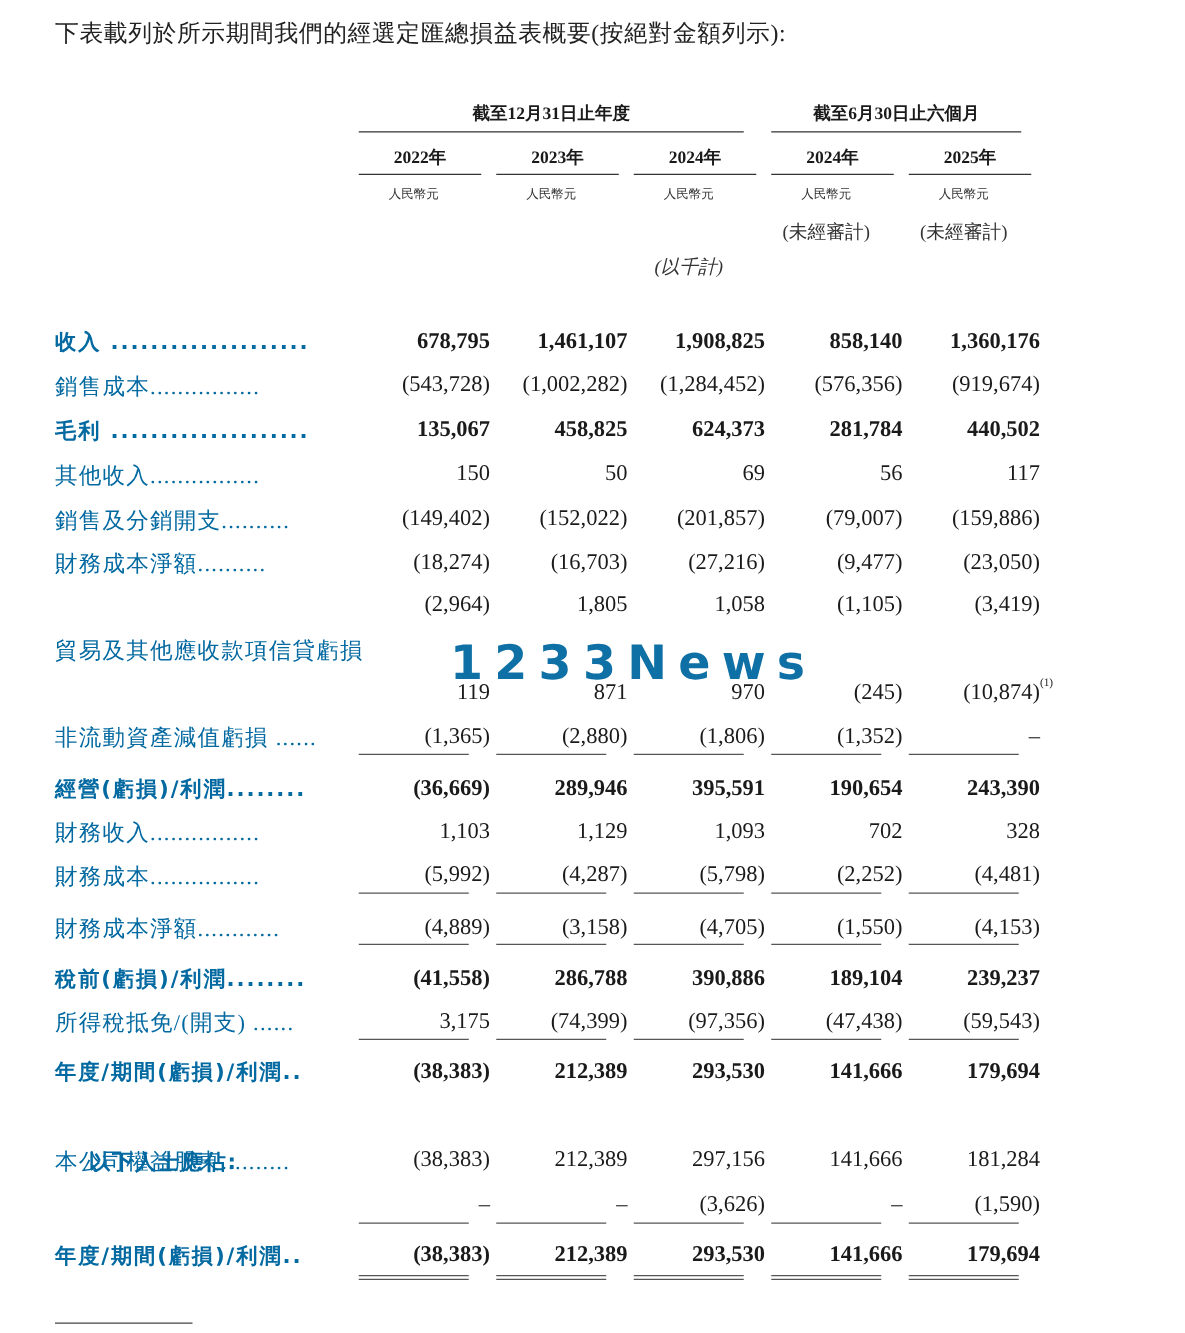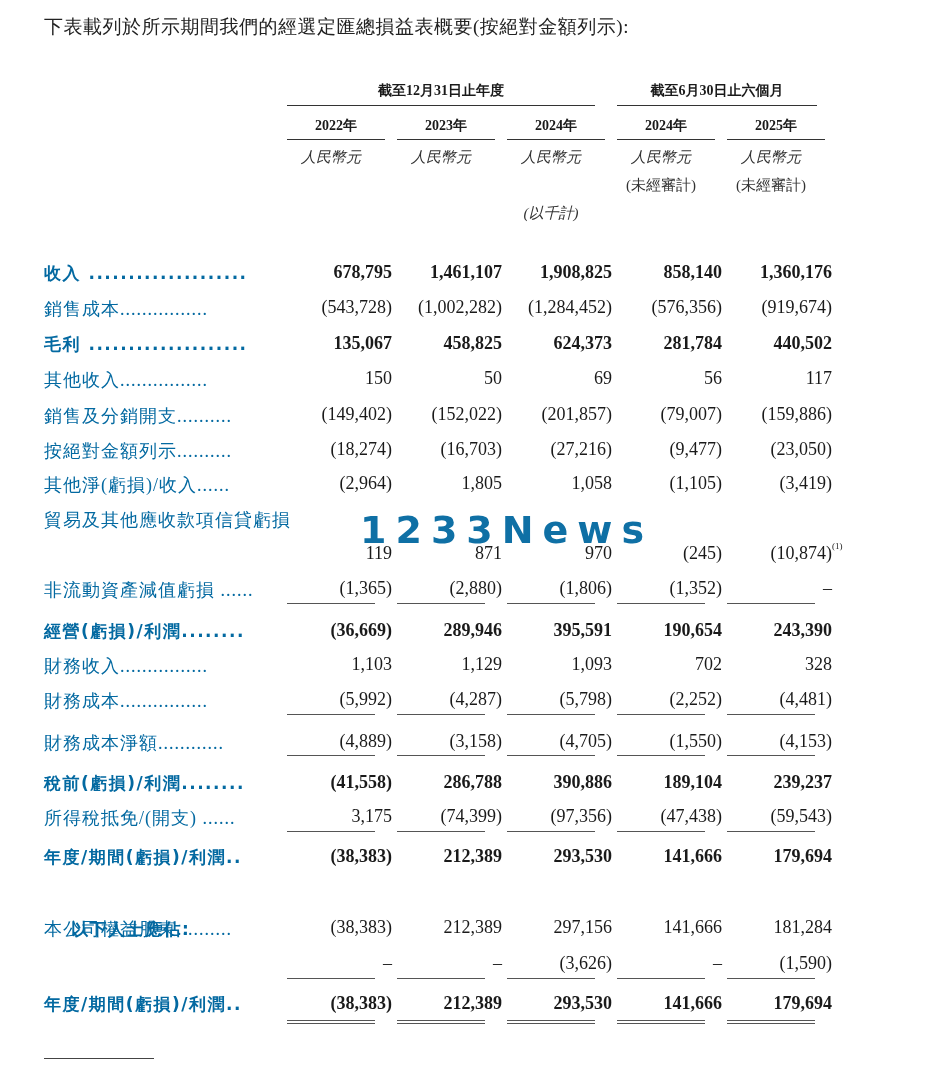--- a/index.html
+++ b/index.html
@@ -6,21 +6,21 @@
   html, body { width: 948px; height: 1066px; background: #ffffff; overflow: hidden; }
   body { position: relative; font-family: "Liberation Serif", "DejaVu Serif", serif; color: #1a1a1a; }
 
   .intro { position: absolute; left: 44px; top: 14px; font-size: 19px; letter-spacing: 0.5px; color: #222; }
 
   
   .grp { position: absolute; top: 82px; font-size: 14px; font-weight: bold; text-align: center; }
   .grp-line { position: absolute; height: 1px; background: #333; }
   .yr { position: absolute; top: 117px; width: 98px; text-align: center; font-size: 14px; font-weight: bold; }
   .yr-line { position: absolute; top: 139px; height: 1px; background: #333; width: 98px; }
-  .cur { position: absolute; top: 148px; width: 110px; text-align: center; font-size: 15px; font-style: italic; color: #333; }
+  .cur { position: absolute; top: 148px; width: 110px; text-align: center; font-size: 10px; color: #333; }
   .unaud { position: absolute; top: 176px; width: 110px; text-align: center; font-size: 15px; color: #333; }
   .thousands { position: absolute; top: 204px; width: 110px; text-align: center; font-size: 15px; font-style: italic; color: #333; }
 
   .row { position: absolute; left: 44px; width: 860px; height: 30px; font-size: 18px; }
   .row .label { position: absolute; left: 0; top: 0; white-space: nowrap; letter-spacing: 1px; color: #0369a1; }
   .row.bold .label { font-weight: bold; font-family: "DejaVu Sans", sans-serif; font-size: 17px; letter-spacing: 1.5px; }
   .row.bold .v { font-weight: bold; }
   .row .v { position: absolute; top: 0; text-align: right; width: 110px; white-space: nowrap; }
   .row.indent .label { left: 22px; }
 
@@ -102,29 +102,28 @@
     </div>
     <div class="row" style="top: 404px;">
       <span class="label">銷售及分銷開支..........</span>
       <span class="v c0">(149,402)</span>
       <span class="v c1">(152,022)</span>
       <span class="v c2">(201,857)</span>
       <span class="v c3">(79,007)</span>
       <span class="v c4">(159,886)</span>
     </div>
     <div class="row" style="top: 439px;">
-      <span class="label">按絕對金額列示..........</span>
+      <span class="label">財務成本淨額..........</span>
       <span class="v c0">(18,274)</span>
       <span class="v c1">(16,703)</span>
       <span class="v c2">(27,216)</span>
       <span class="v c3">(9,477)</span>
       <span class="v c4">(23,050)</span>
     </div>
     <div class="row" style="top: 473px;">
-      <span class="label">其他淨(虧損)/收入......</span>
       <span class="v c0">(2,964)</span>
       <span class="v c1">1,805</span>
       <span class="v c2">1,058</span>
       <span class="v c3">(1,105)</span>
       <span class="v c4">(3,419)</span>
     </div>
     <div class="row" style="top: 508px;">
       <span class="label">貿易及其他應收款項信貸虧損</span>
       <span class="v c0"></span>
       <span class="v c1"></span>

